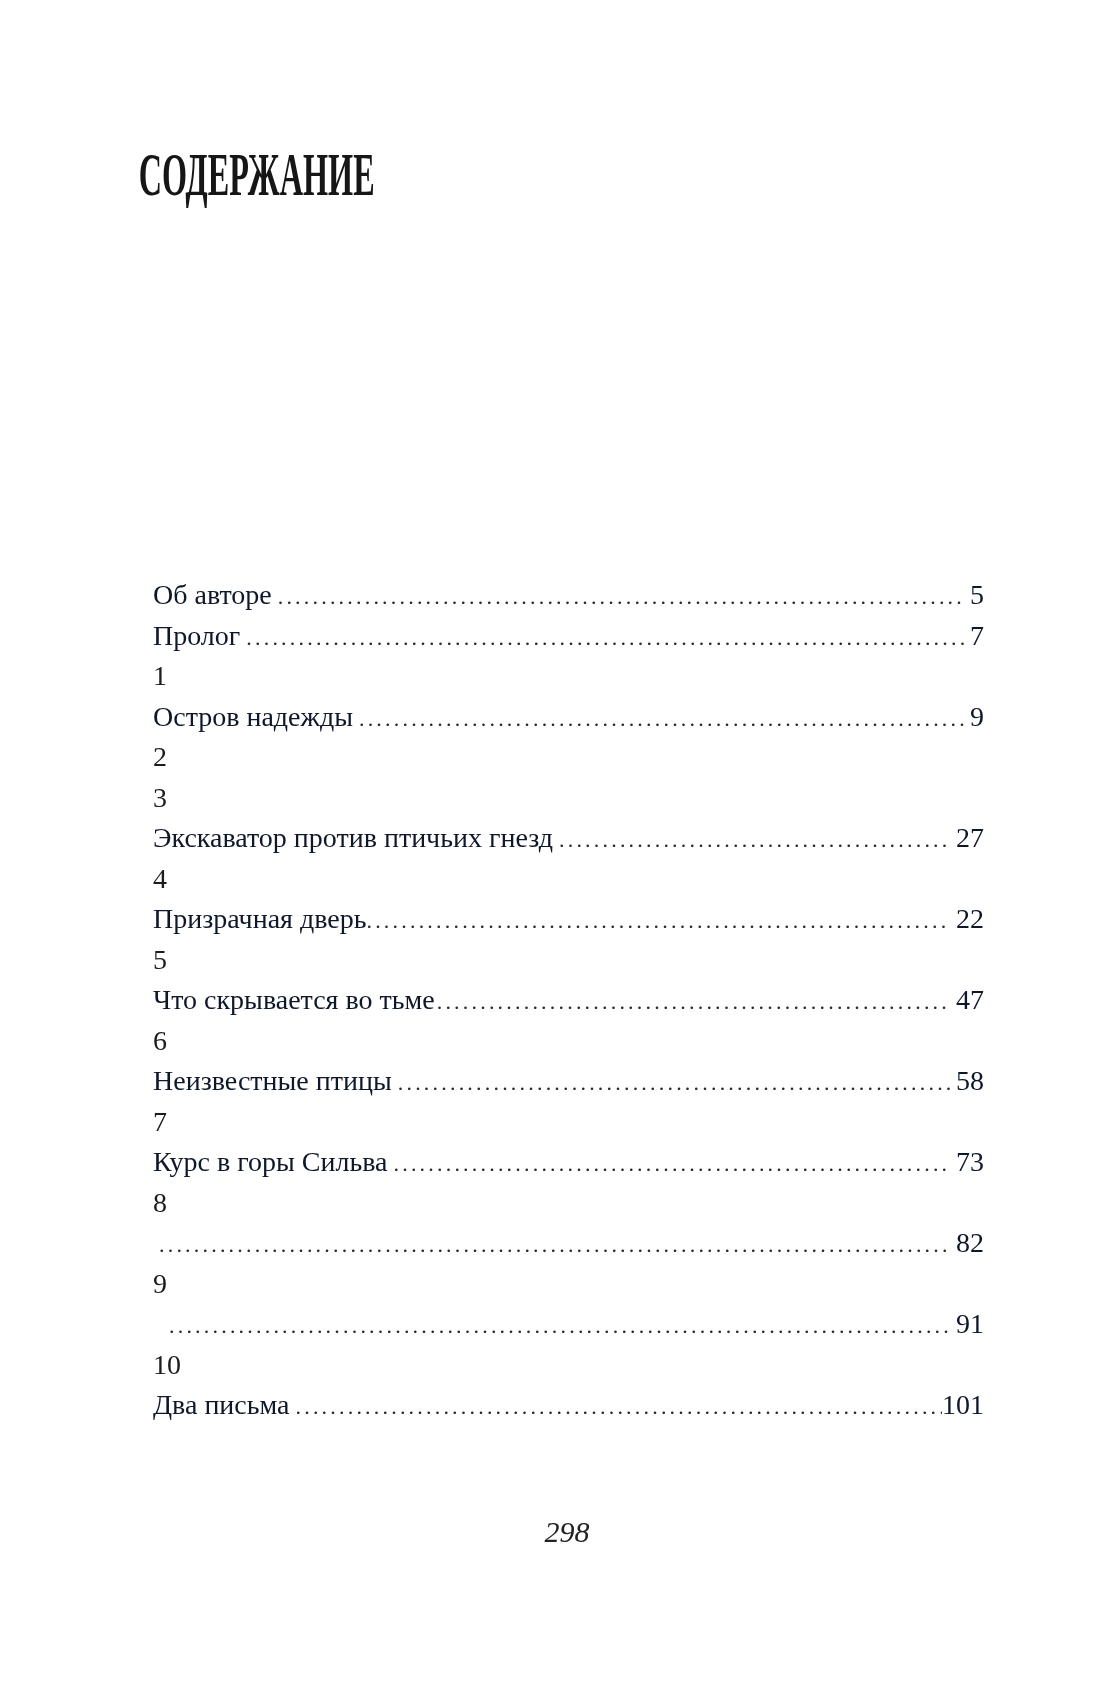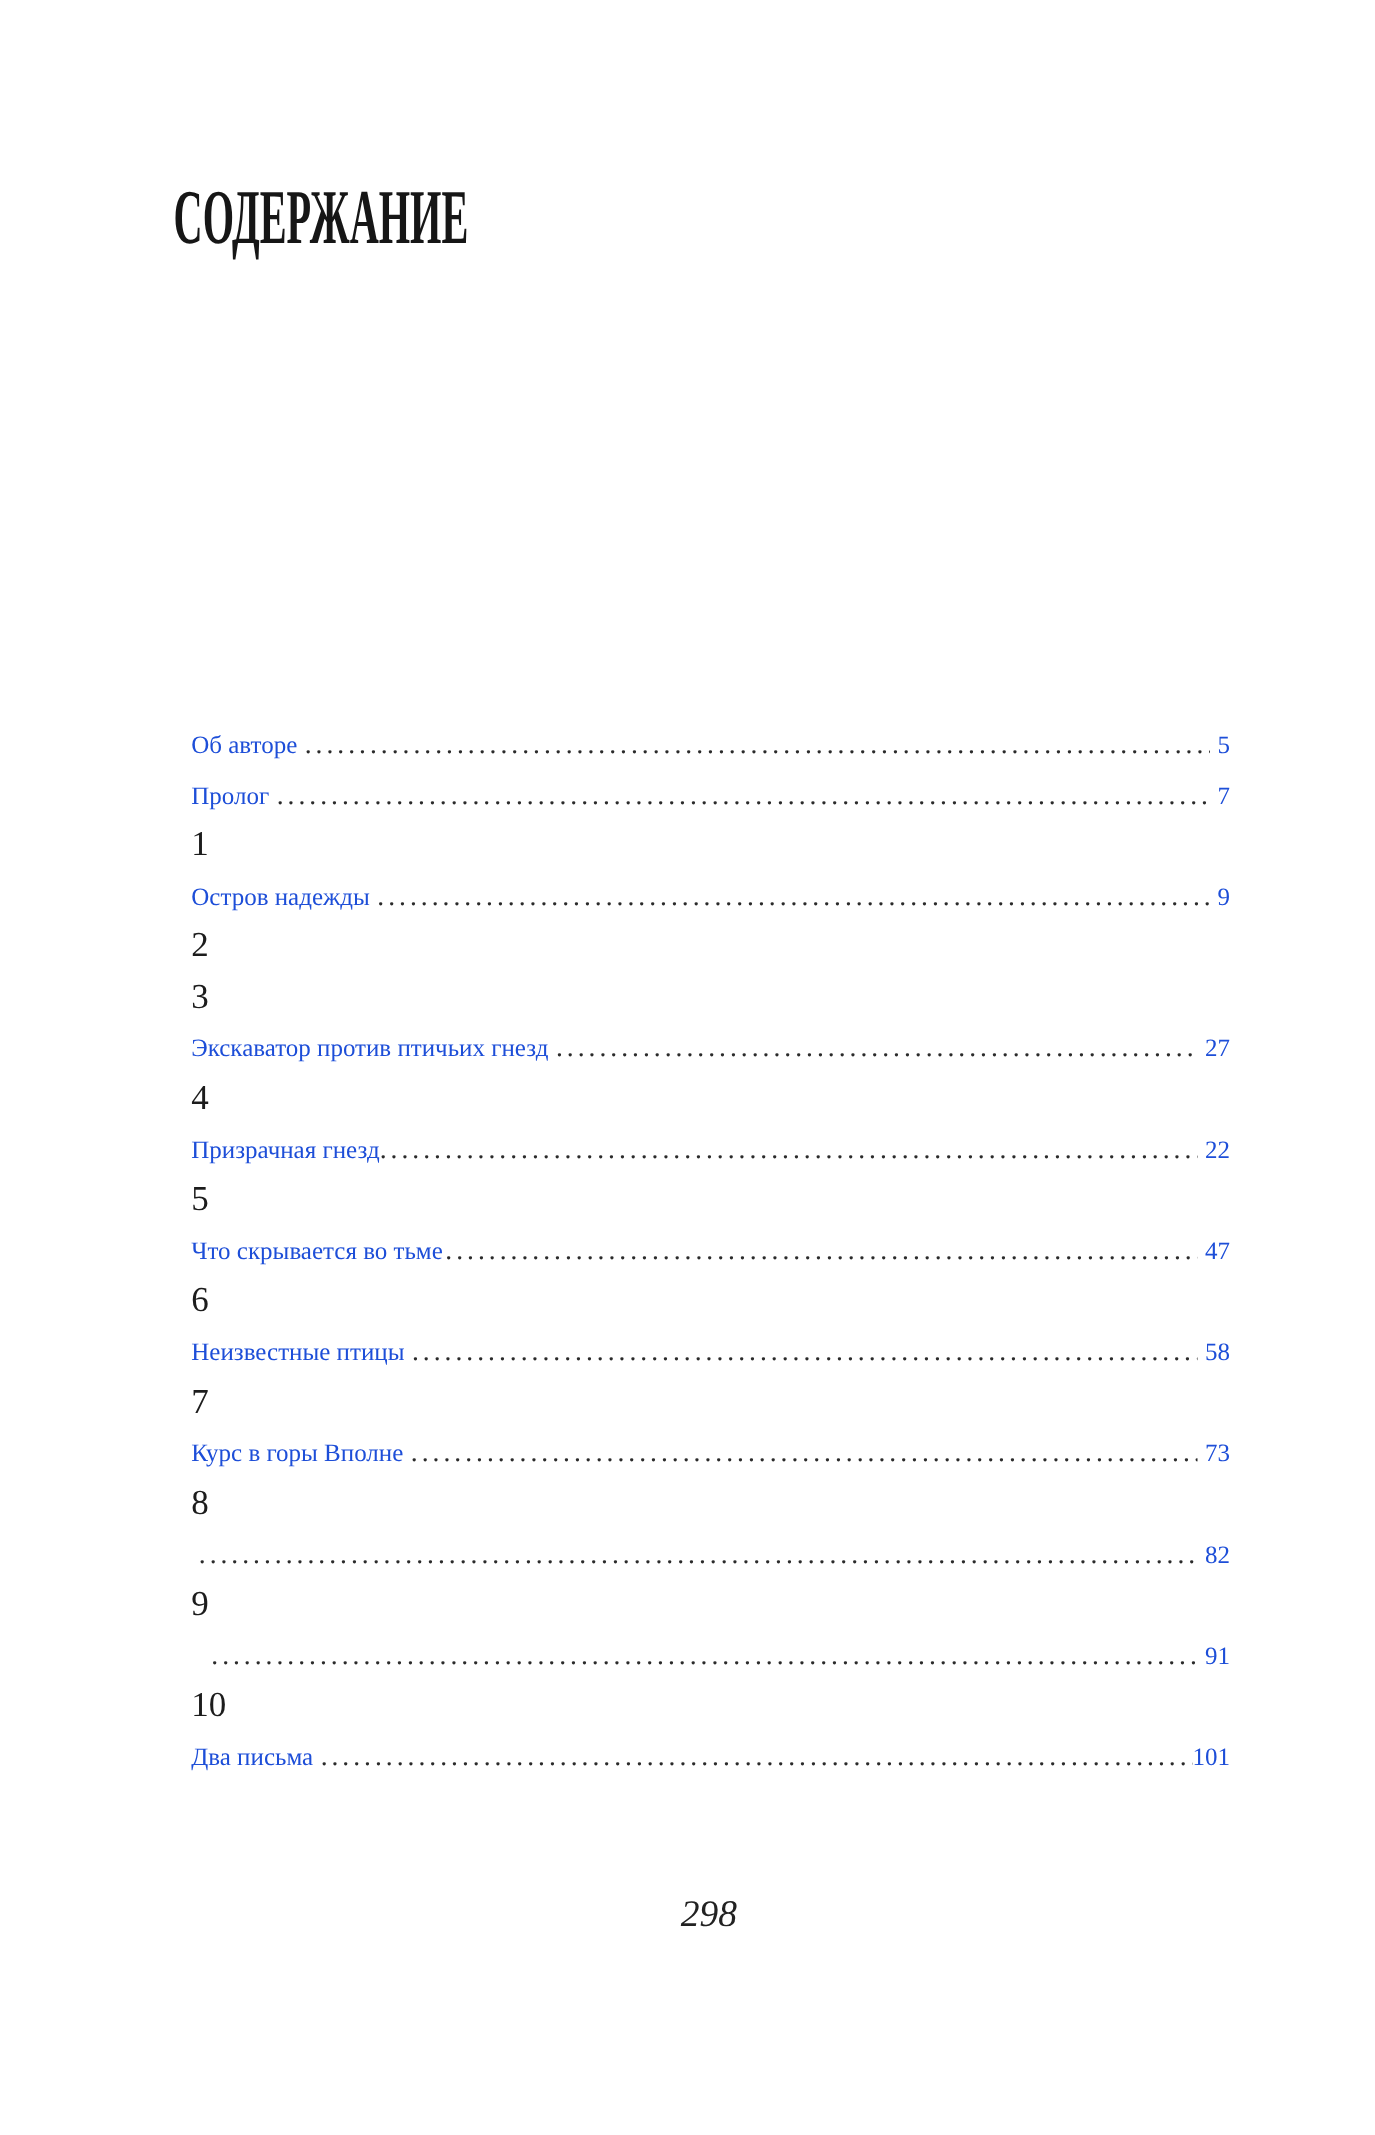--- a/index.html
+++ b/index.html
@@ -43,25 +43,25 @@
   }
   .toc {
     position: absolute;
     left: 153px;
     top: 575px;
     width: 831px;
   }
   .toc-row {
     height: 40.5px;
     line-height: 40.5px;
-    font-size: 20px;
+    font-size: 28px;
     display: flex;
     align-items: baseline;
     white-space: nowrap;
-    color: #1d4ed8;
+    color: #0f172a;
   }
   .toc-label {
     flex: 0 0 auto;
   }
   .toc-leader {
     flex: 1 1 auto;
     overflow: hidden;
     margin: 0 6px 0 6px;
     font-size: 22px;
     letter-spacing: 3.2px;
@@ -126,42 +126,42 @@
 
     <div class="chapter-num">3</div>
     <div class="toc-row">
       <span class="toc-label">Экскаватор против птичьих гнезд</span>
       <span class="toc-leader"></span>
       <span class="toc-page">27</span>
     </div>
 
     <div class="chapter-num">4</div>
     <div class="toc-row">
-      <span class="toc-label">Призрачная гнезд</span>
+      <span class="toc-label">Призрачная дверь</span>
       <span class="toc-leader" style="margin-left:0"></span>
       <span class="toc-page">22</span>
     </div>
 
     <div class="chapter-num">5</div>
     <div class="toc-row">
       <span class="toc-label">Что скрывается во тьме</span>
       <span class="toc-leader" style="margin-left:2px"></span>
       <span class="toc-page">47</span>
     </div>
 
     <div class="chapter-num">6</div>
     <div class="toc-row">
       <span class="toc-label">Неизвестные птицы</span>
       <span class="toc-leader"></span>
       <span class="toc-page">58</span>
     </div>
 
     <div class="chapter-num">7</div>
     <div class="toc-row">
-      <span class="toc-label">Курс в горы Вполне</span>
+      <span class="toc-label">Курс в горы Сильва</span>
       <span class="toc-leader"></span>
       <span class="toc-page">73</span>
     </div>
 
     <div class="chapter-num">8</div>
     <div class="toc-row">
       <span class="toc-leader"></span>
       <span class="toc-page">82</span>
     </div>
 

